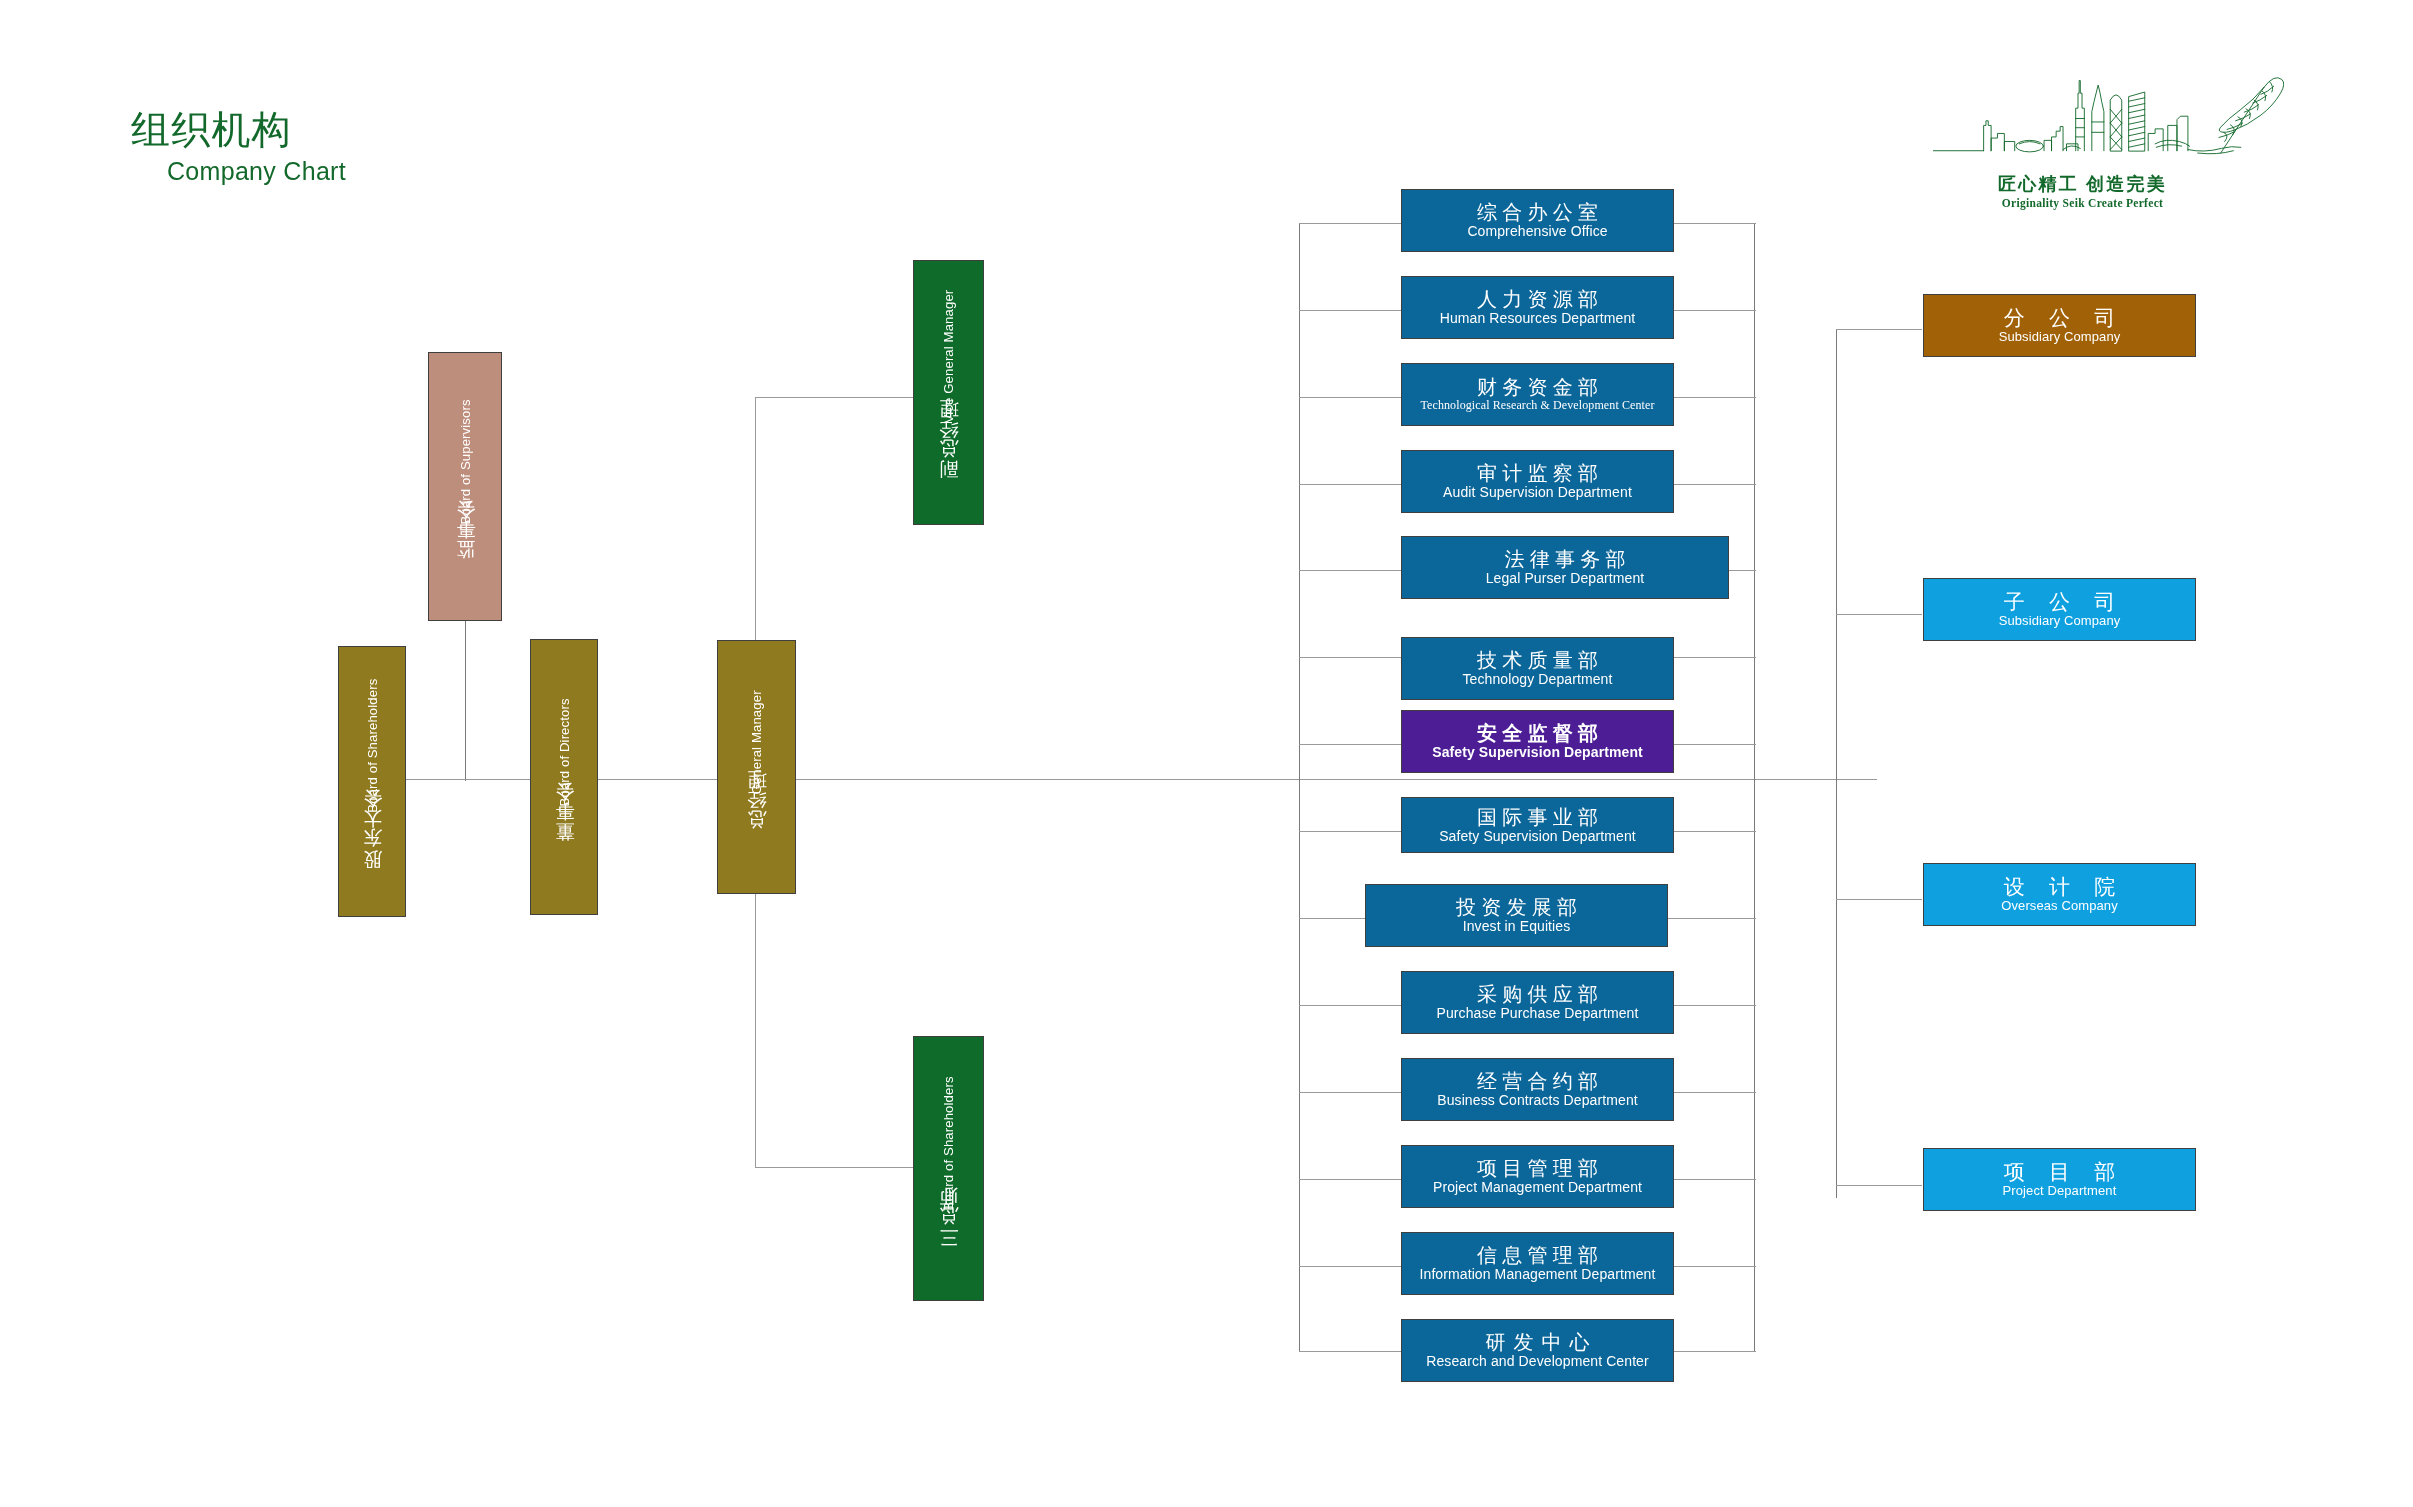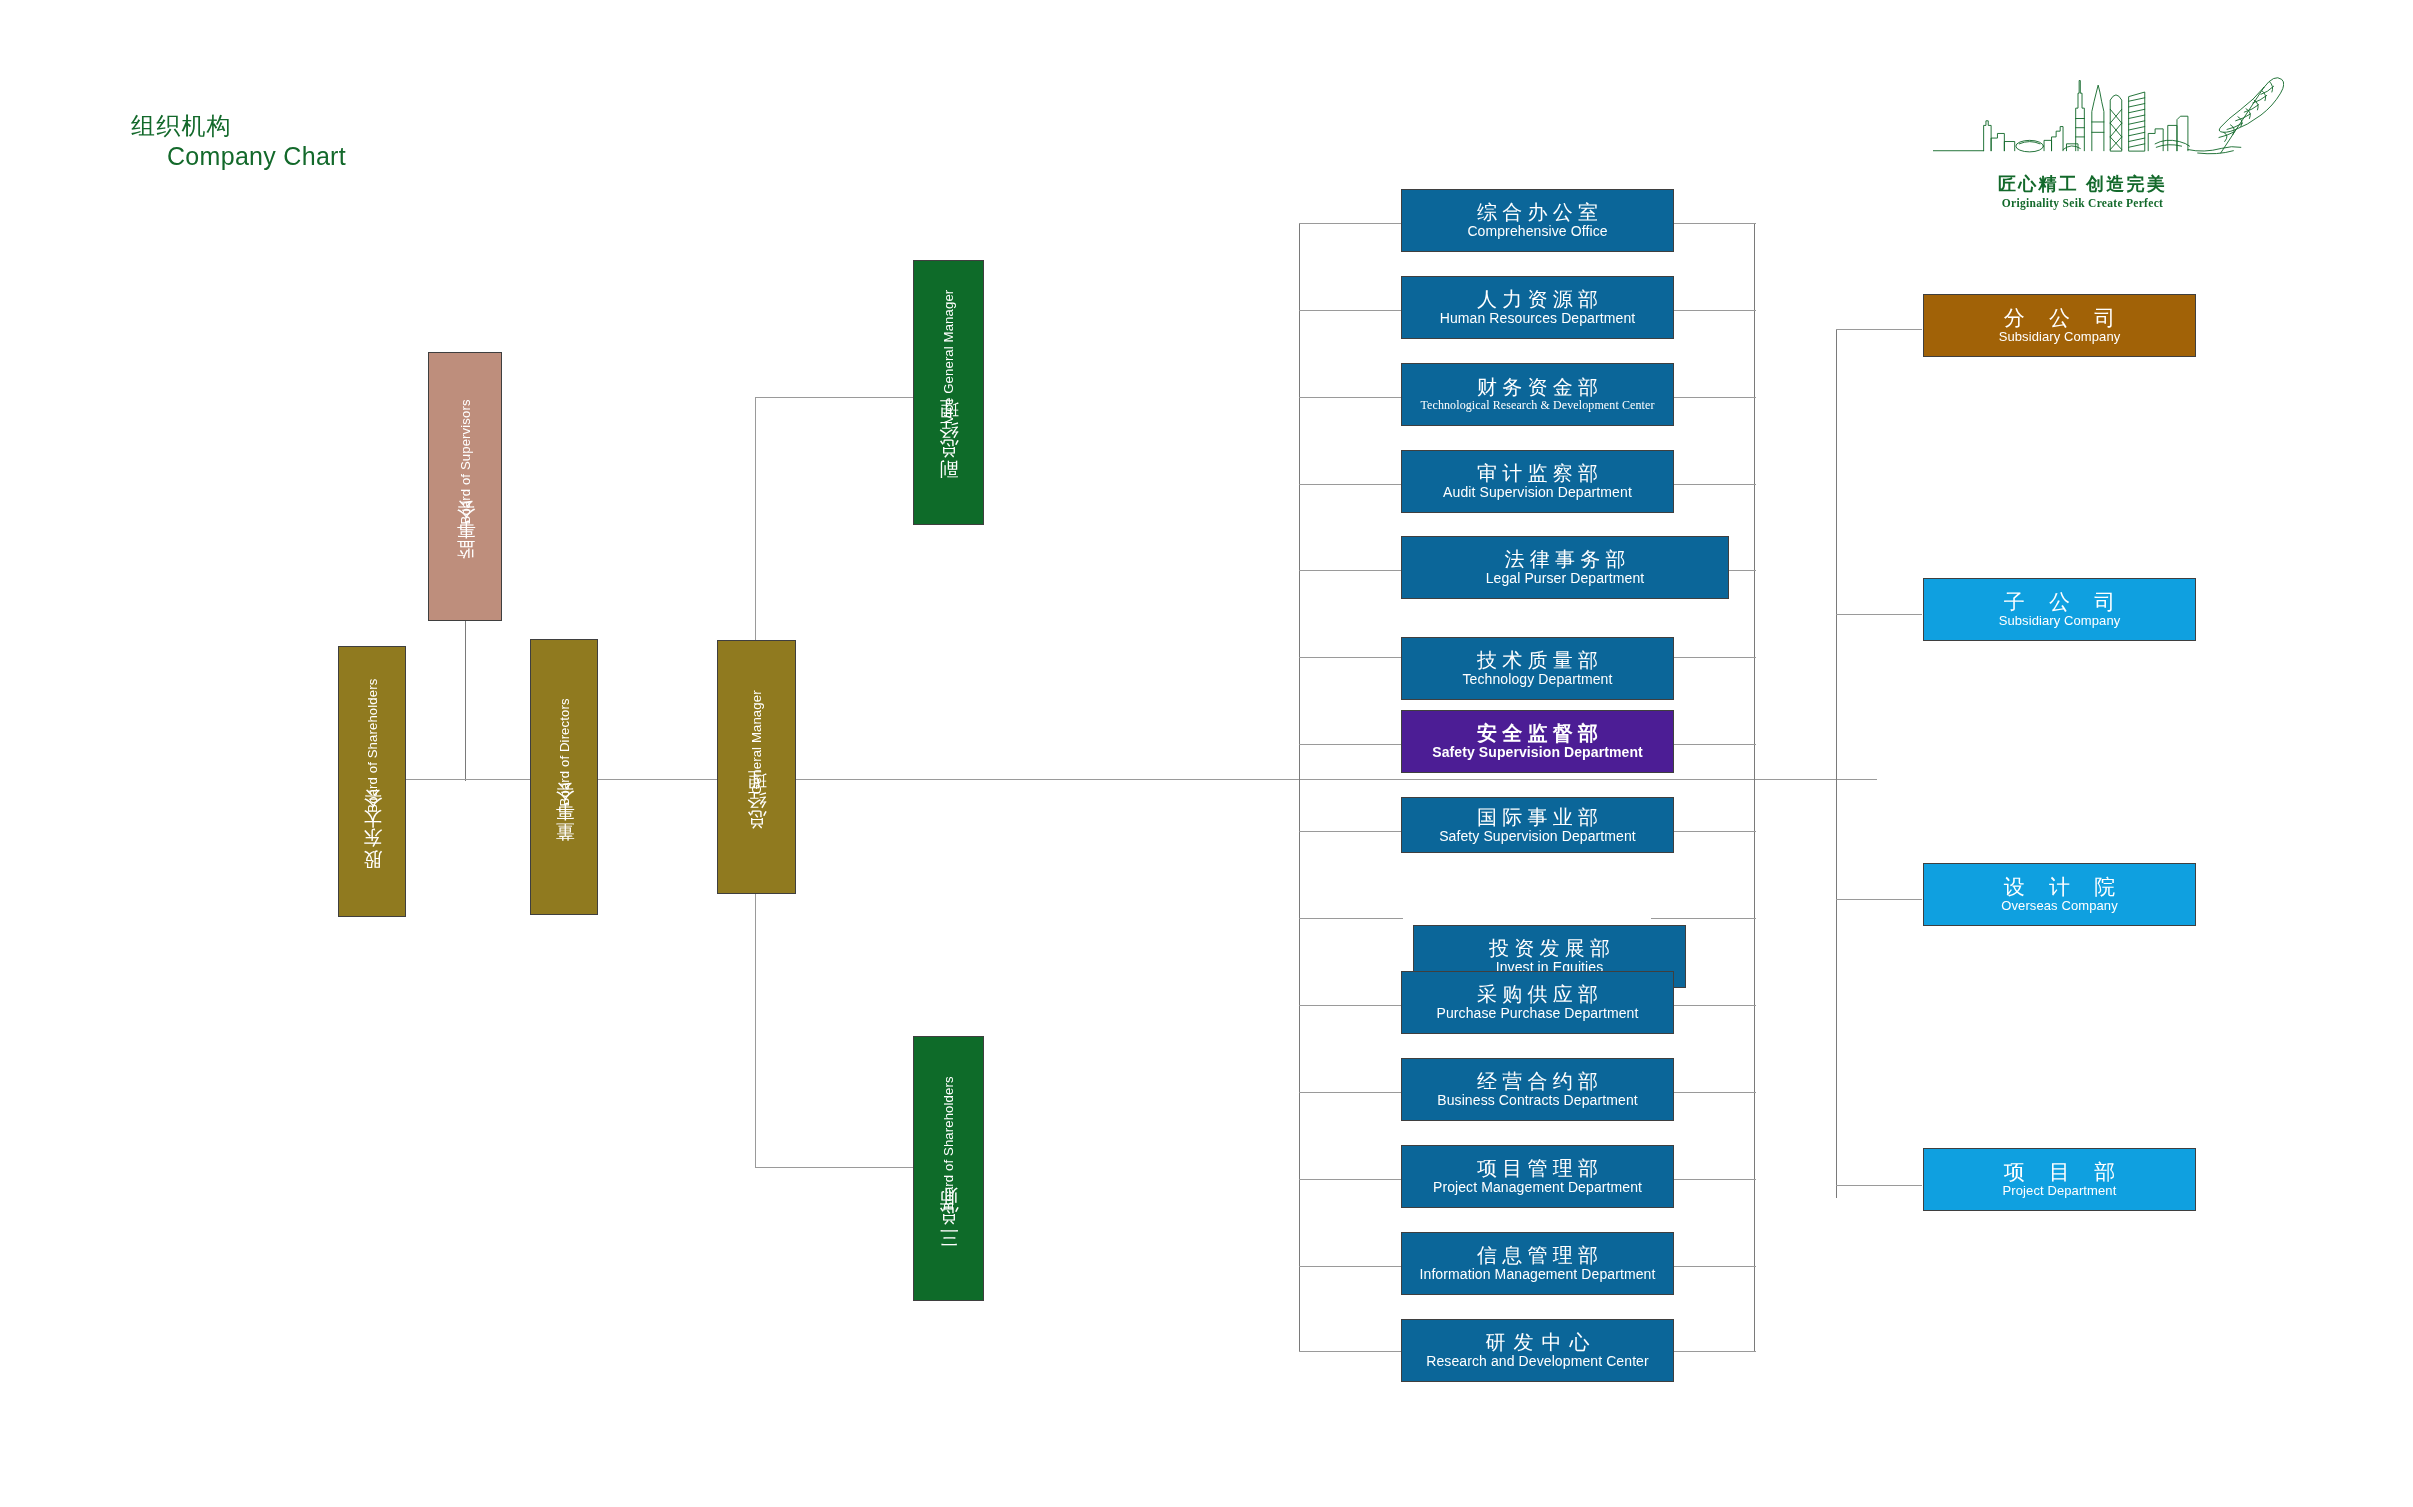--- a/index.html
+++ b/index.html
@@ -12,25 +12,26 @@
     position:relative;
     width:2413px;
     height:1507px;
     background:#ffffff;
     overflow:hidden;
   }
 
   
   #title-block{position:absolute;left:131px;top:113px;}
   #title-cn{
-    font-size:24px;
+    font-size:39px;
     color:#13692B;
     letter-spacing:1.2px;
     line-height:1.05;
     white-space:nowrap;
+    font-family:Liberation Mono, monospace;
   }
   #title-en{
     font-size:25px;
     color:#13692B;
     margin-left:36px;
     margin-top:3.5px;
     letter-spacing:0.3px;
     white-space:nowrap;
   }
 
@@ -299,21 +300,21 @@
   <div class="hbox dept" style="left:1401px;top:710px;width:273px;height:63px;background:#4c1d95;font-weight:bold;">
     <div class="h-cn">安全监督部</div>
     <div class="h-en">Safety Supervision Department</div>
   </div>
 
   <div class="hbox dept" style="left:1401px;top:797px;width:273px;height:56px;background:#0B6699;">
     <div class="h-cn">国际事业部</div>
     <div class="h-en">Safety Supervision Department</div>
   </div>
 
-  <div class="hbox dept" style="left:1413px;top:884px;width:273px;height:63px;background:#0B6699;margin-top:41px;">
+  <div class="hbox dept" style="left:1365px;top:884px;width:303px;height:63px;background:#0B6699;">
     <div class="h-cn">投资发展部</div>
     <div class="h-en">Invest in Equities</div>
   </div>
 
   <div class="hbox dept" style="left:1401px;top:971px;width:273px;height:63px;background:#0B6699;">
     <div class="h-cn">采购供应部</div>
     <div class="h-en">Purchase Purchase Department</div>
   </div>
 
   <div class="hbox dept" style="left:1401px;top:1058px;width:273px;height:63px;background:#0B6699;">

